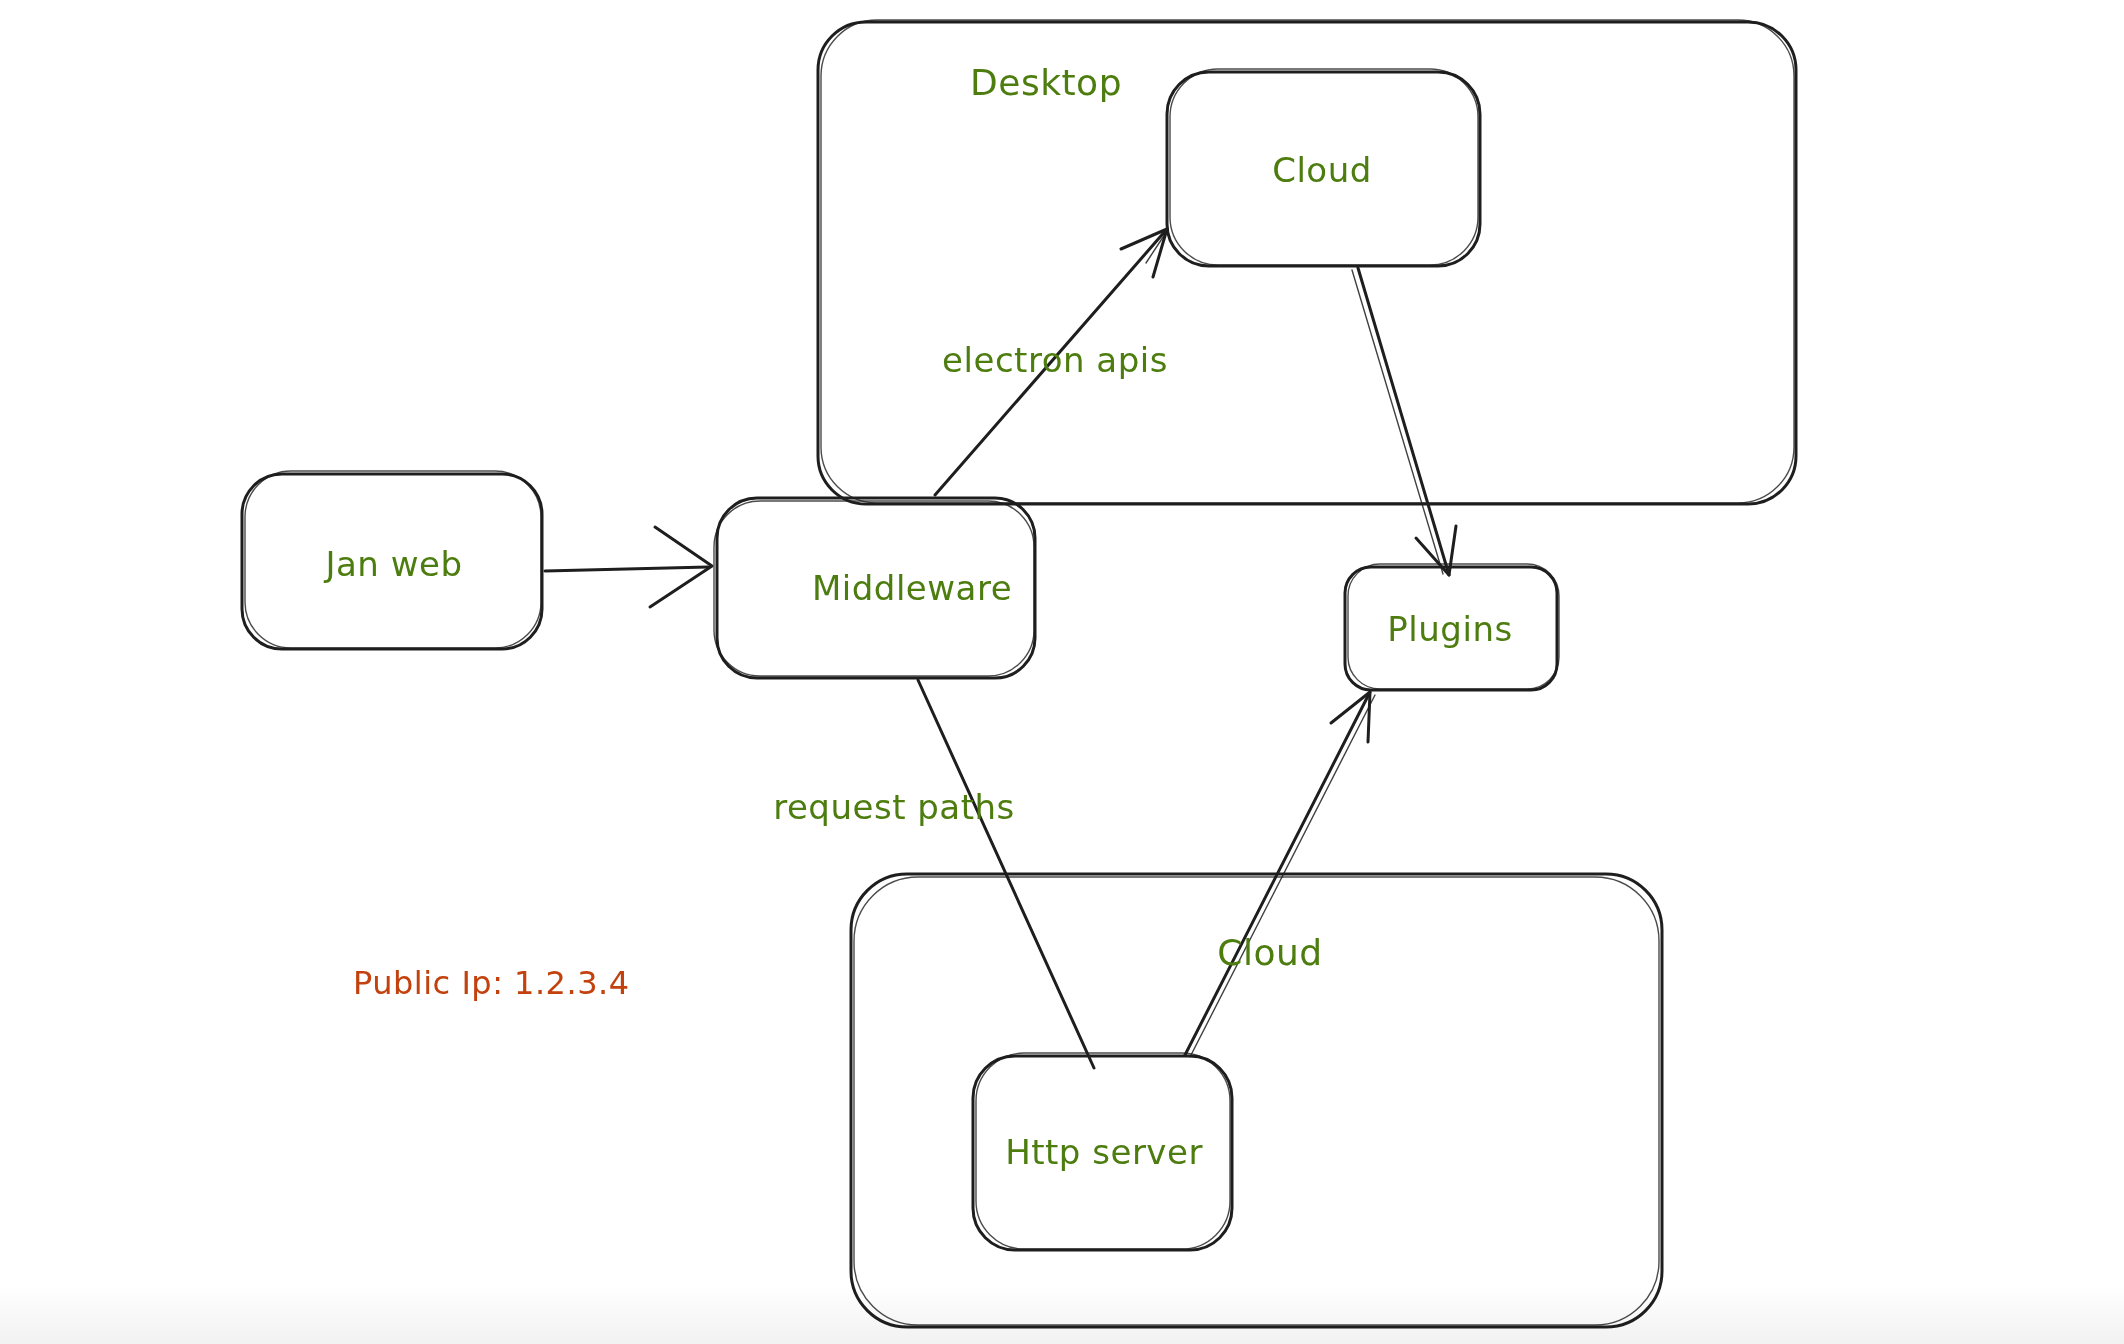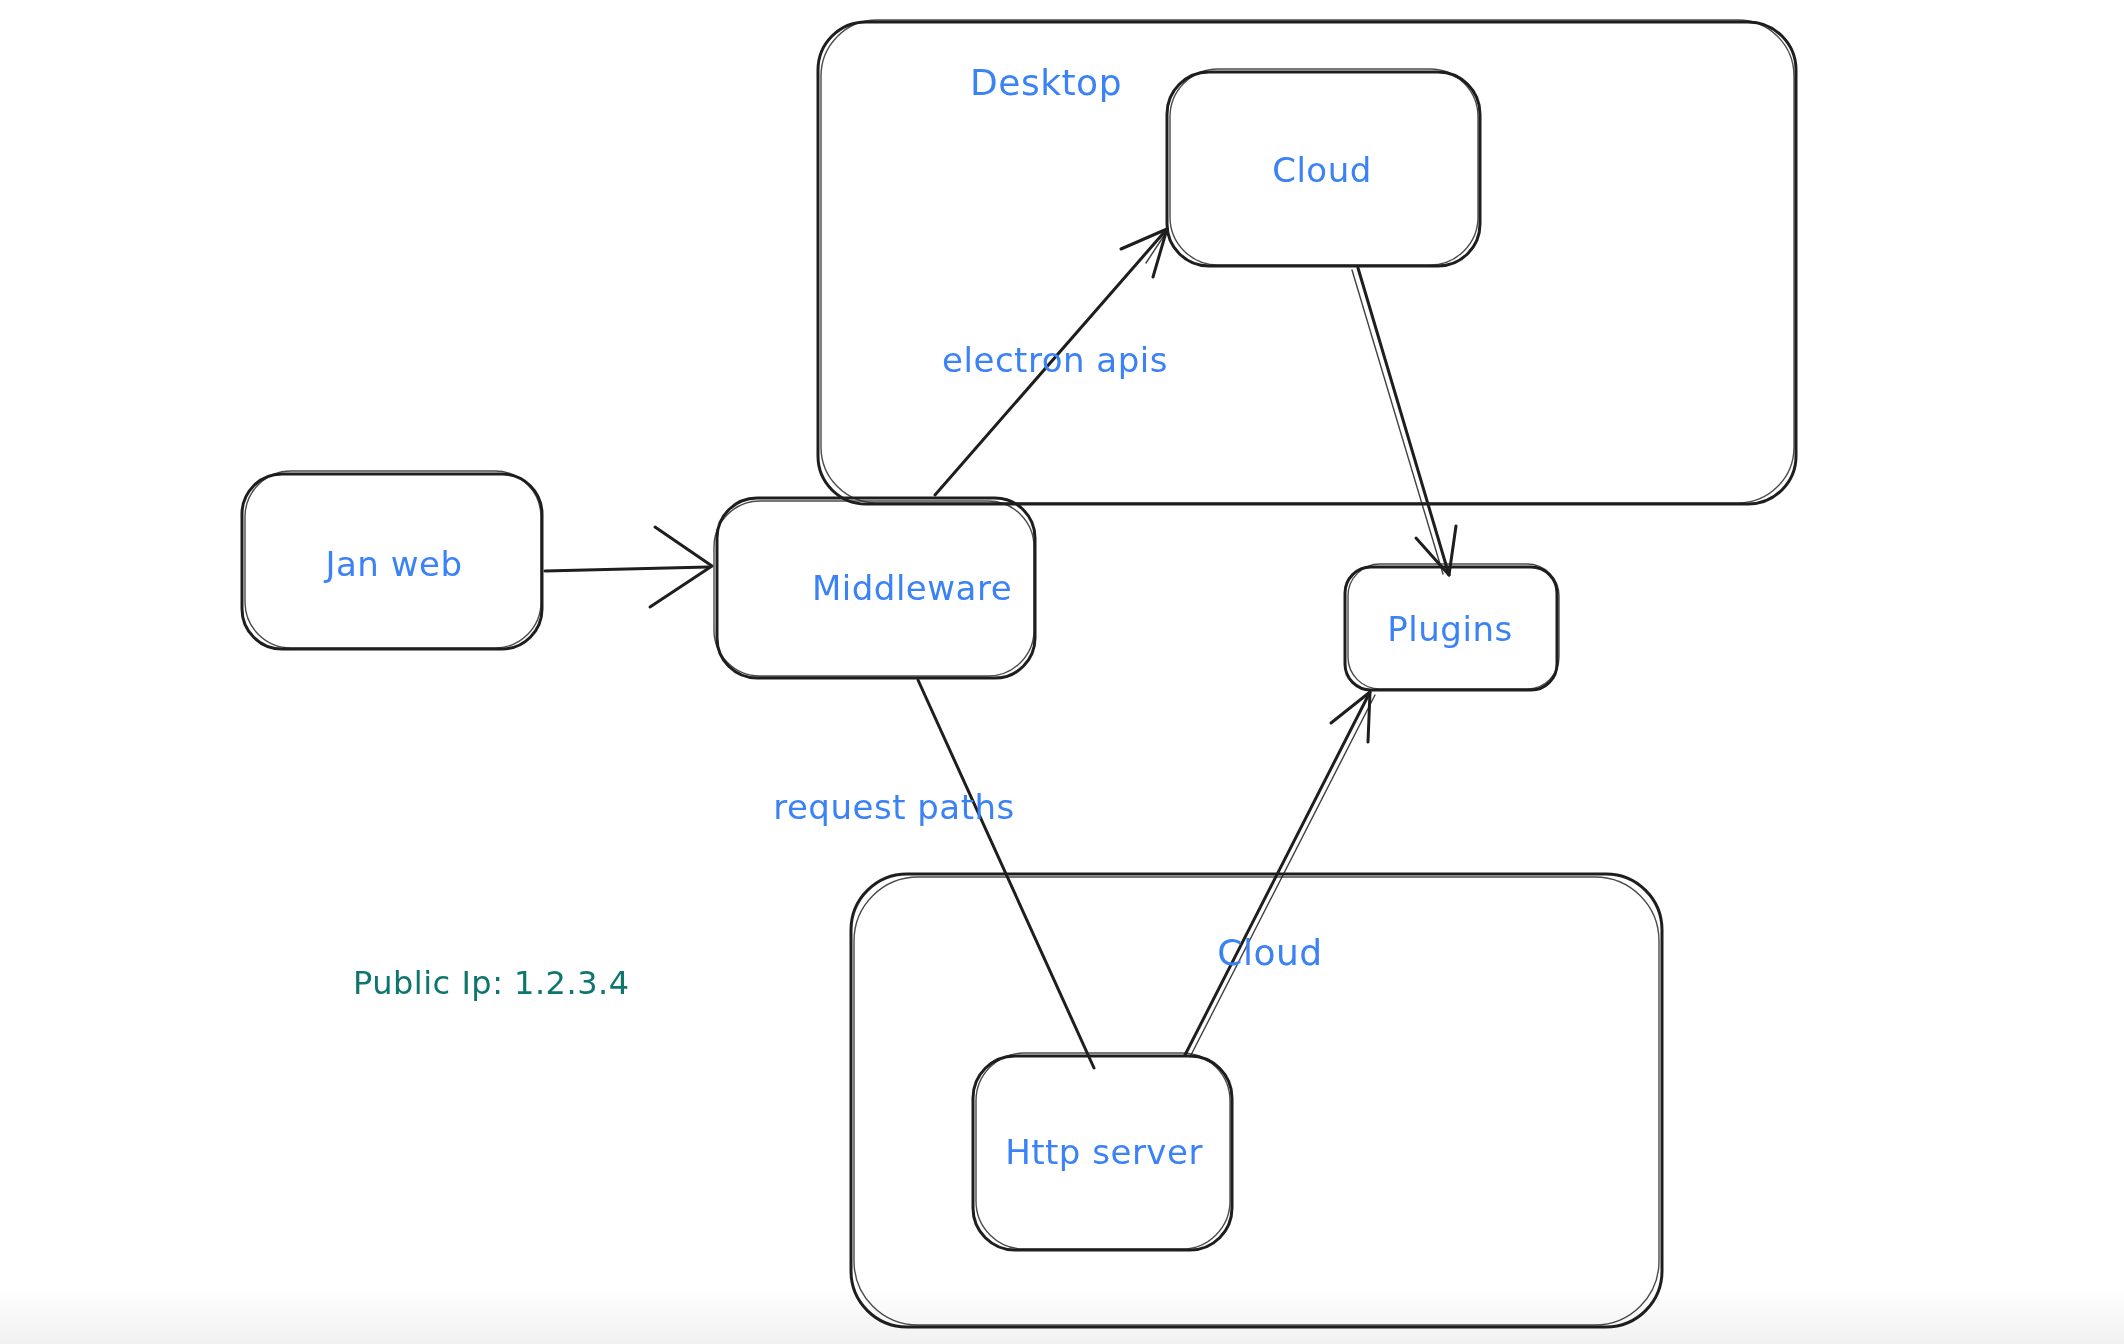--- a/index.html
+++ b/index.html
@@ -43,32 +43,32 @@
   .edge-thin {
     fill: none;
     stroke: #1e1e1e;
     stroke-width: 1.4;
     stroke-linecap: round;
     opacity: 0.85;
   }
   .lbl {
     position: absolute;
     transform: translate(-50%, -50%);
-    color: #3b82f6;
+    color: #4d7c0f;
     white-space: nowrap;
     font-size: 34px;
     letter-spacing: 0.5px;
   }
   .lbl-container {
     font-size: 36px;
   }
   .note {
     position: absolute;
     transform: translateY(-50%);
-    color: #0f766e;
+    color: #c2410c;
     white-space: nowrap;
     font-size: 32px;
     letter-spacing: 0.5px;
   }
   .bottom-fade {
     position: absolute;
     left: 0;
     right: 0;
     bottom: 0;
     height: 58px;

